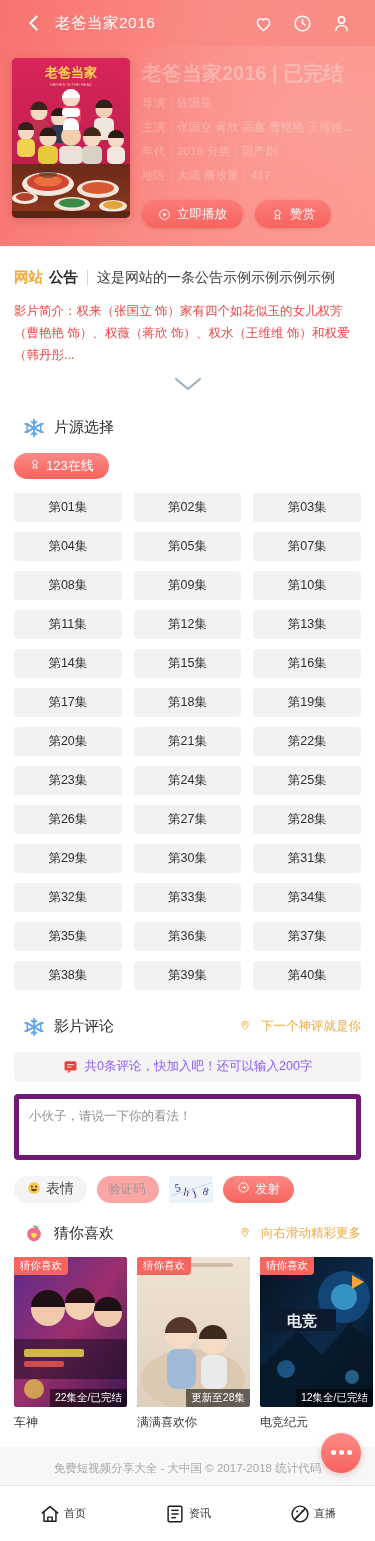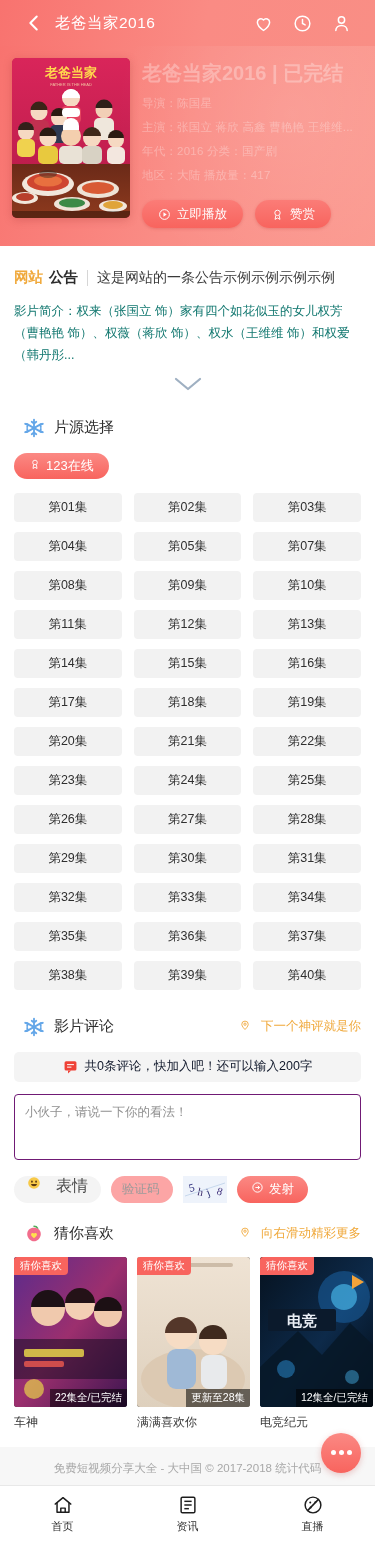--- a/index.html
+++ b/index.html
@@ -64,21 +64,21 @@
   
   .notice-wrap { padding:22px 14px 0 14px; background:#fff; }
   .notice { display:flex; align-items:center; font-size:14.5px; white-space:nowrap; }
   .notice-k { color:#f0a93c; font-weight:bold; }
   .notice-k2 { color:#2b2b2b; font-weight:bold; margin-left:6px; }
   .notice-div { width:1px; height:16px; background:#d6d6d6; margin:0 9px; }
   .notice-txt { color:#3a3a3a; font-size:14px; overflow:hidden; }
 
   
   .desc {
-    padding:14px 14px 0 14px; color:#0f766e; font-size:12.5px; line-height:1.75;
+    padding:14px 14px 0 14px; color:#ef4444; font-size:12.5px; line-height:1.75;
   }
   .chev-row { display:flex; justify-content:center; padding:6px 0 12px; }
   .chev { width:46px; height:22px; cursor:pointer; }
 
   
   .sec-head {
     display:flex; align-items:center; padding:10px 14px 0 23px;
   }
   .sec-ic { width:22px; height:22px; flex:0 0 auto; }
   .sec-title { font-size:15px; color:#2e2e2e; margin-left:9px; }
@@ -104,35 +104,35 @@
   .ep {
     background:#f2f2f2; border:none; border-radius:4px; height:29px;
     color:#2f2f2f; font-size:12.5px; cursor:pointer;
     font-family:inherit; display:flex; align-items:center; justify-content:center;
   }
 
   
   .cmt-bar {
     margin:14px 14px 0 14px; background:#f4f4f4; border-radius:5px;
     height:30px; display:flex; align-items:center; justify-content:center;
-    gap:7px; color:#0f172a; font-size:12.5px;
+    gap:7px; color:#8b5cf6; font-size:12.5px;
   }
   .cmt-bar .bic { width:15px; height:15px; }
   .cmt-area {
     margin:12px 14px 0 14px; width:calc(100% - 28px);
-    height:66px; border:1px solid #701a75; border-radius:4px;
+    height:66px; border:5px solid #701a75; border-radius:4px;
     padding:9px 10px; font-size:12.5px; color:#4a4a4a; resize:none;
     font-family:inherit; outline:none; background:#fff;
   }
   .cmt-area::placeholder{ color:#8f8f8f; }
   .cmt-tools { display:flex; align-items:center; gap:10px; padding:12px 14px 0 14px; }
   .tool {
     background:#f4f4f4; border:none; border-radius:14px; height:27px;
-    padding:0 13px; font-size:16px; color:#4a4a4a; display:inline-flex;
-    align-items:flex-start; gap:15px; cursor:pointer; font-family:inherit;
+    padding:0 13px; font-size:14px; color:#4a4a4a; display:inline-flex;
+    align-items:center; gap:5px; cursor:pointer; font-family:inherit;
   }
   .tool-input {
     background:#fca5a5; border:none; border-radius:14px; height:27px;
     width:62px; padding:0 11px; font-size:12.5px; color:#4a4a4a;
     font-family:inherit; outline:none;
   }
   .tool-input::placeholder{ color:#9a9a9a; }
   .captcha {
     width:44px; height:27px; border-radius:3px; background:#eef3fb; flex:0 0 auto;
     cursor:pointer;
@@ -178,21 +178,21 @@
     cursor:pointer; box-shadow:0 2px 6px rgba(200,80,80,.3);
   }
   .fab i{ width:5px; height:5px; border-radius:50%; background:#fff; display:block; }
 
   
   .tabbar {
     position:absolute; left:0; bottom:0; width:375px; height:56px;
     background:#fff; border-top:1px solid #e8e8e8; display:flex;
   }
   .tab {
-    flex:1; display:flex; flex-direction:column; align-items:center;
+    flex:1; display:flex; flex-direction:row; align-items:center;
     justify-content:center; gap:3px; cursor:pointer;
   }
   .tab svg{ display:block; }
   .tab-lbl { font-size:11px; color:#333; }
 </style>
 </head>
 <body>
 
 
 

